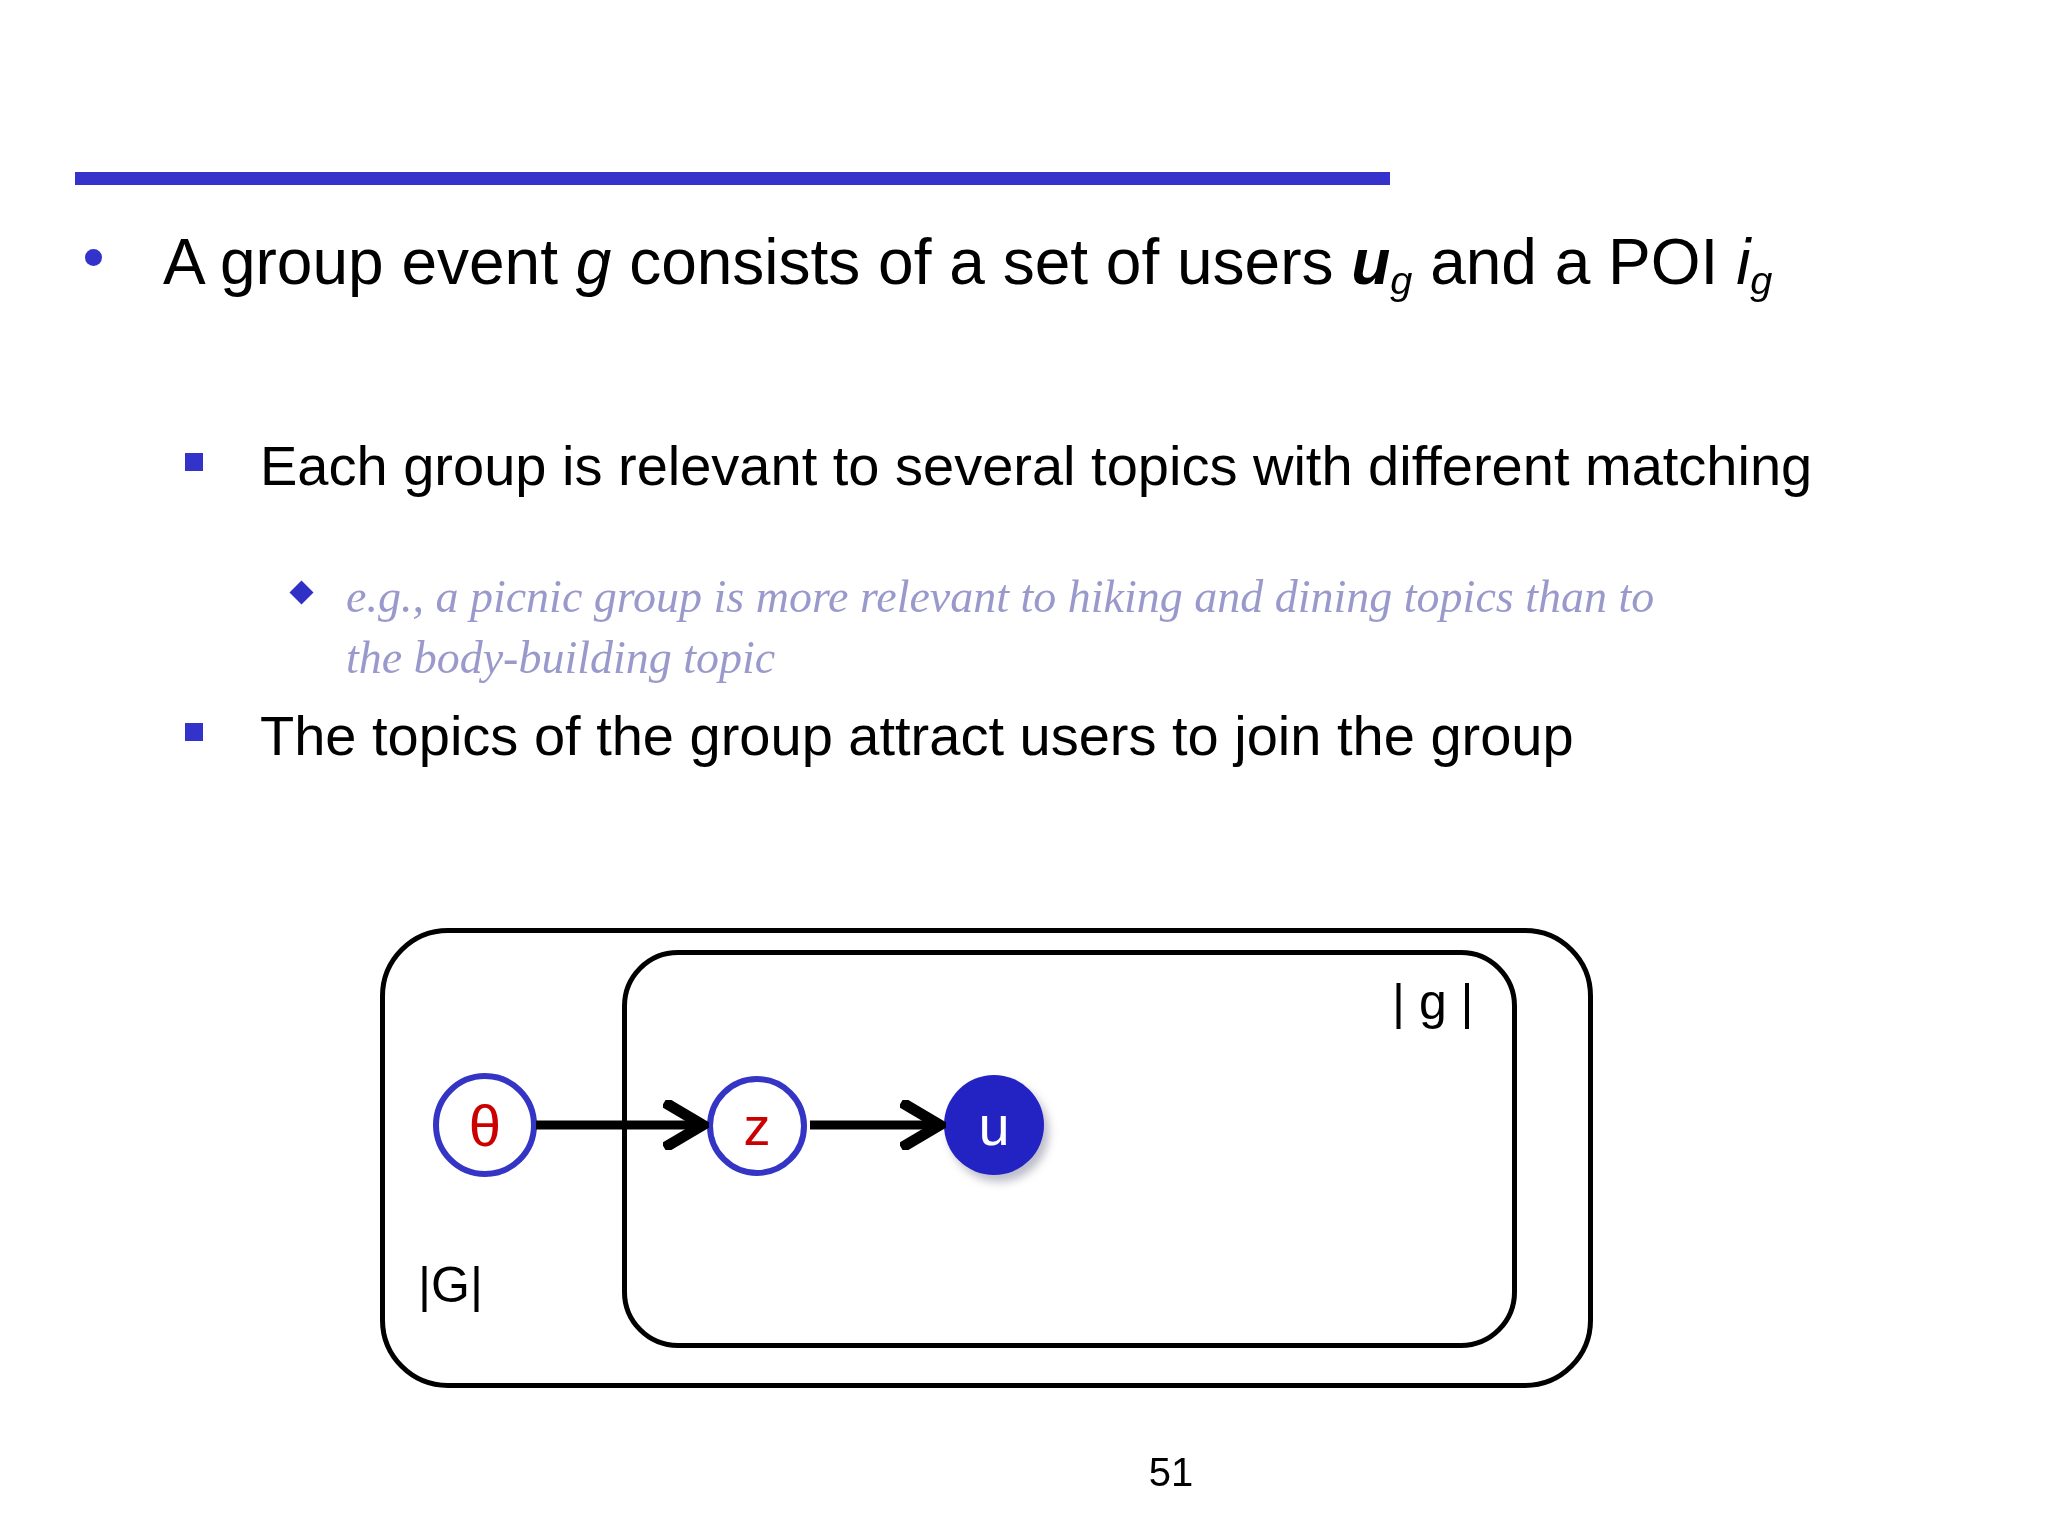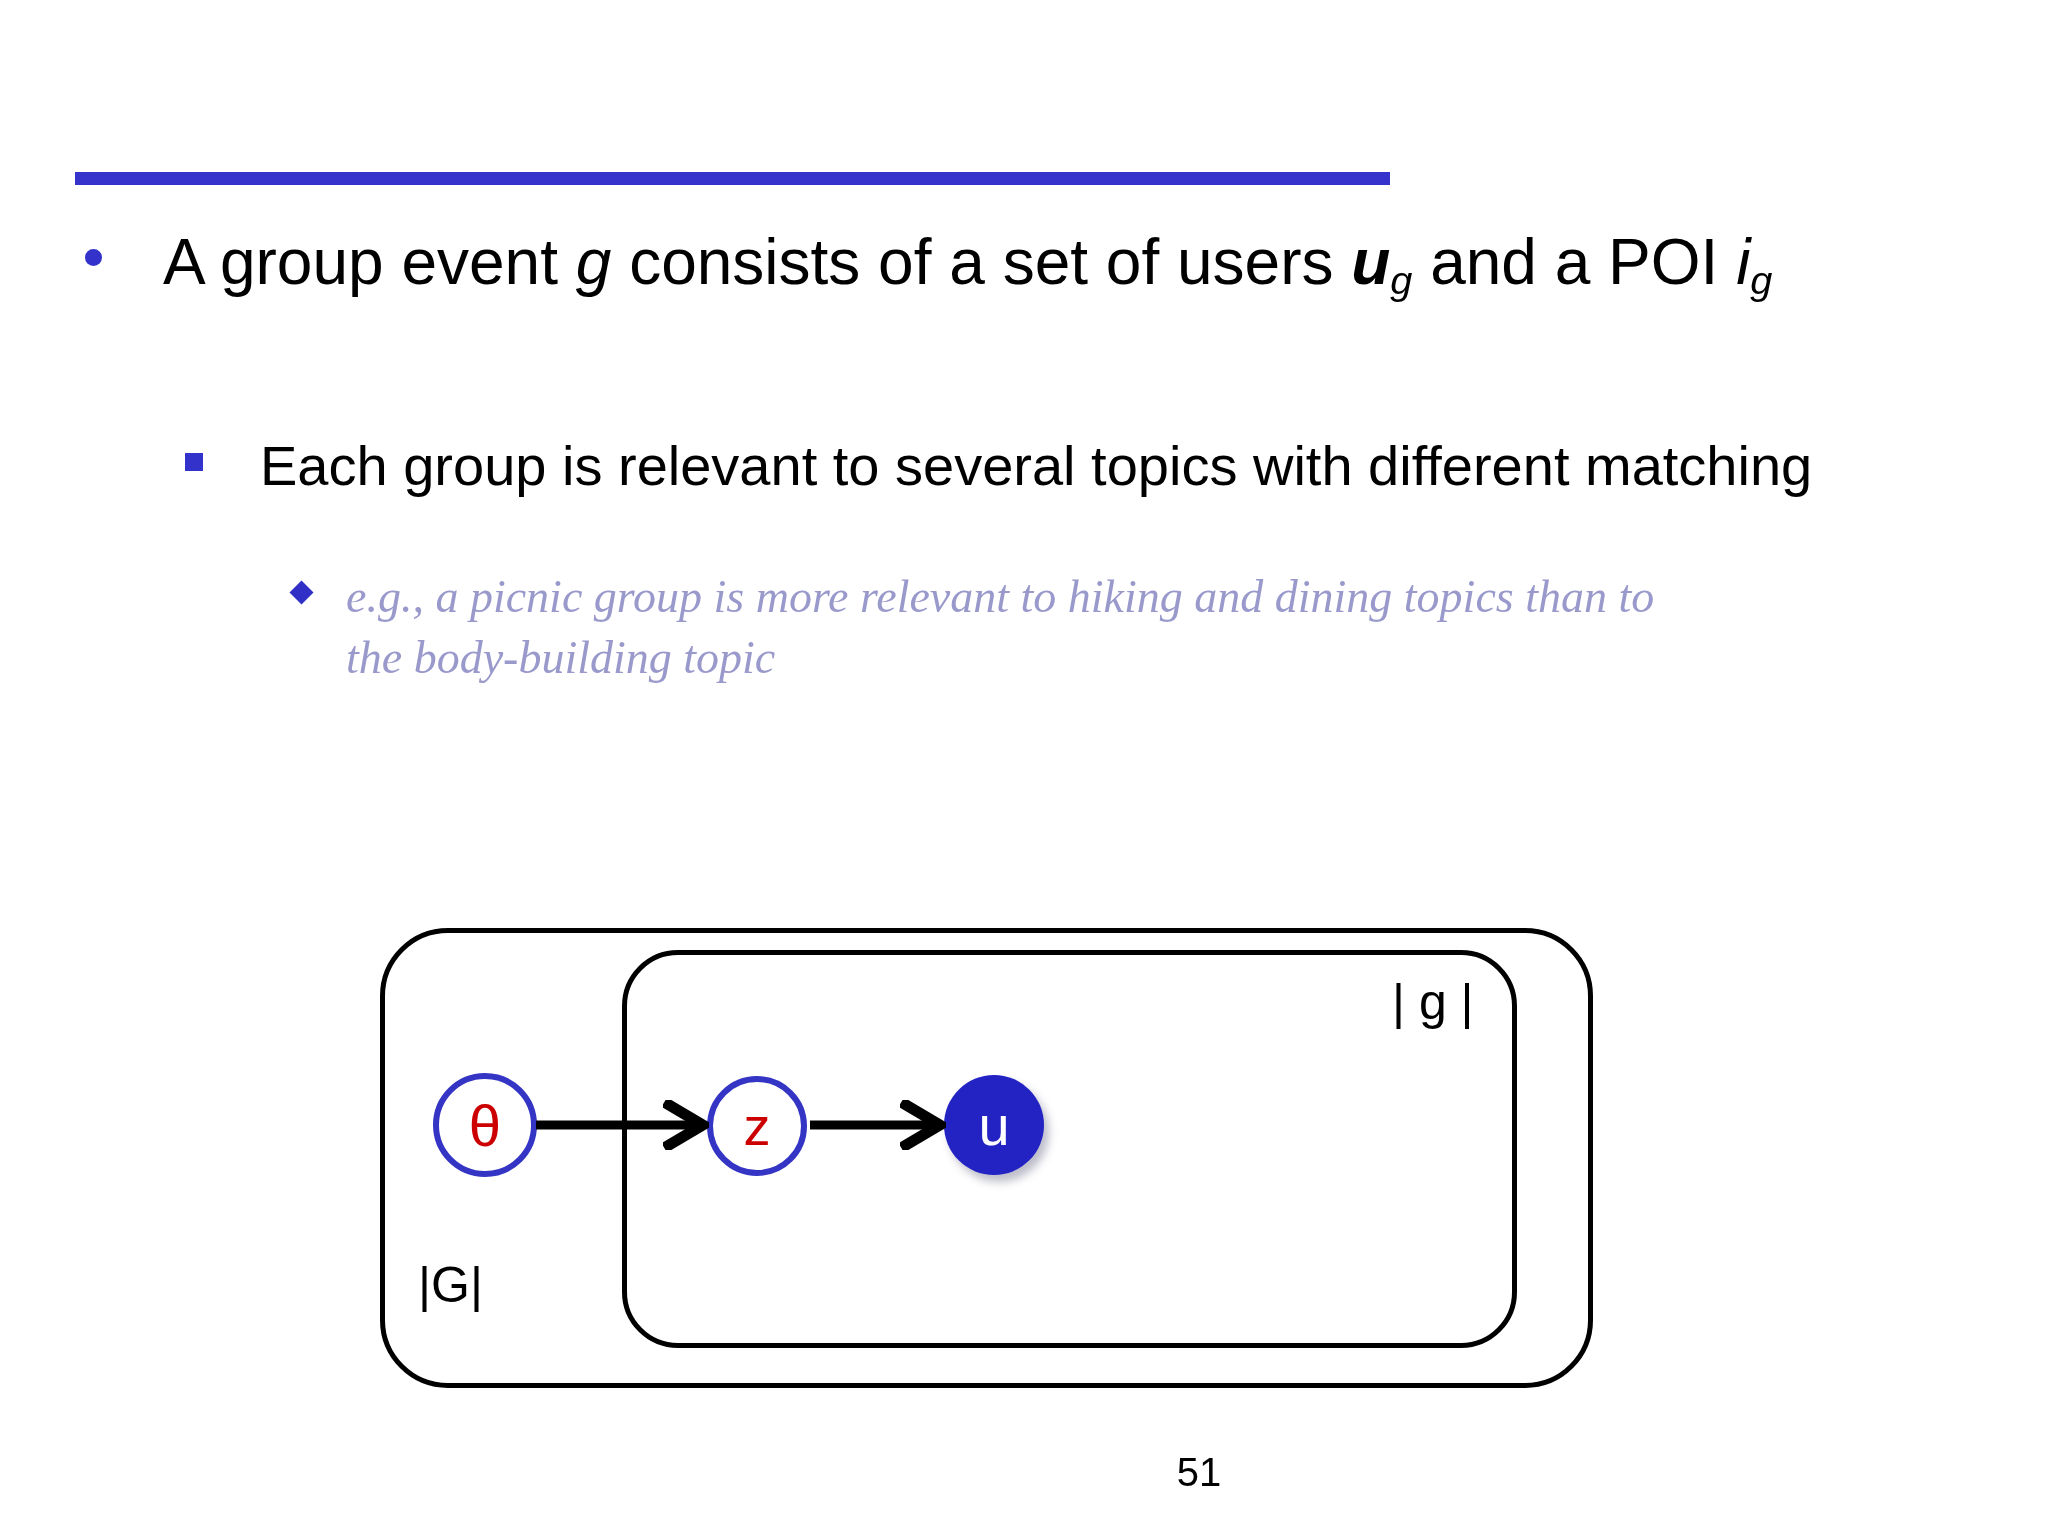--- a/index.html
+++ b/index.html
@@ -37,21 +37,21 @@
     border-radius:50%;box-sizing:border-box;
   }
   .node.outline{background:#fff;border:6px solid #3435C4;}
   .node.theta{left:433px;top:1073px;width:104px;height:104px;font-size:58px;color:#CC0000;}
   .node.z{left:707px;top:1076px;width:100px;height:100px;font-size:54px;color:#CC0000;}
   .node.u{
     left:944px;top:1075px;width:100px;height:100px;font-size:56px;color:#ffffff;
     background:#2323C4;box-shadow:5px 7px 9px rgba(110,110,140,0.45);
   }
   .arrows{position:absolute;left:380px;top:928px;width:1203px;height:450px;pointer-events:none;}
-  .page-num{position:absolute;left:1124px;top:1450px;width:150px;text-align:center;font-size:40px;color:#000;}
+  .page-num{position:absolute;left:1096px;top:1450px;width:150px;text-align:center;font-size:40px;color:#000;}
 </style>
 </head>
 <body>
 
 <div class="slide">
 
   <div class="rule"></div>
 
   <div class="row" style="top:222px;left:85px;width:1900px;">
     <span class="dot"></span>
@@ -67,20 +67,24 @@
   </div>
 
   <div class="row" style="top:566px;left:293px;">
     <span class="dia"></span>
     <div class="t3">
       <div>e.g., a picnic group is more relevant to hiking and dining topics than to</div>
       <div>the body-building topic</div>
     </div>
   </div>
 
+  <div class="row" style="top:700px;left:185px;">
+    <span class="sq"></span>
+    <div class="t2">The topics of the group attract users to join the group</div>
+  </div>
 
   <div>
     <div class="plate outer"></div>
     <div class="plate inner"></div>
 
     <div class="plate-label g-small">| g |</div>
     <div class="plate-label g-big">|G|</div>
 
     <div class="node outline theta">
       <span>θ</span>

